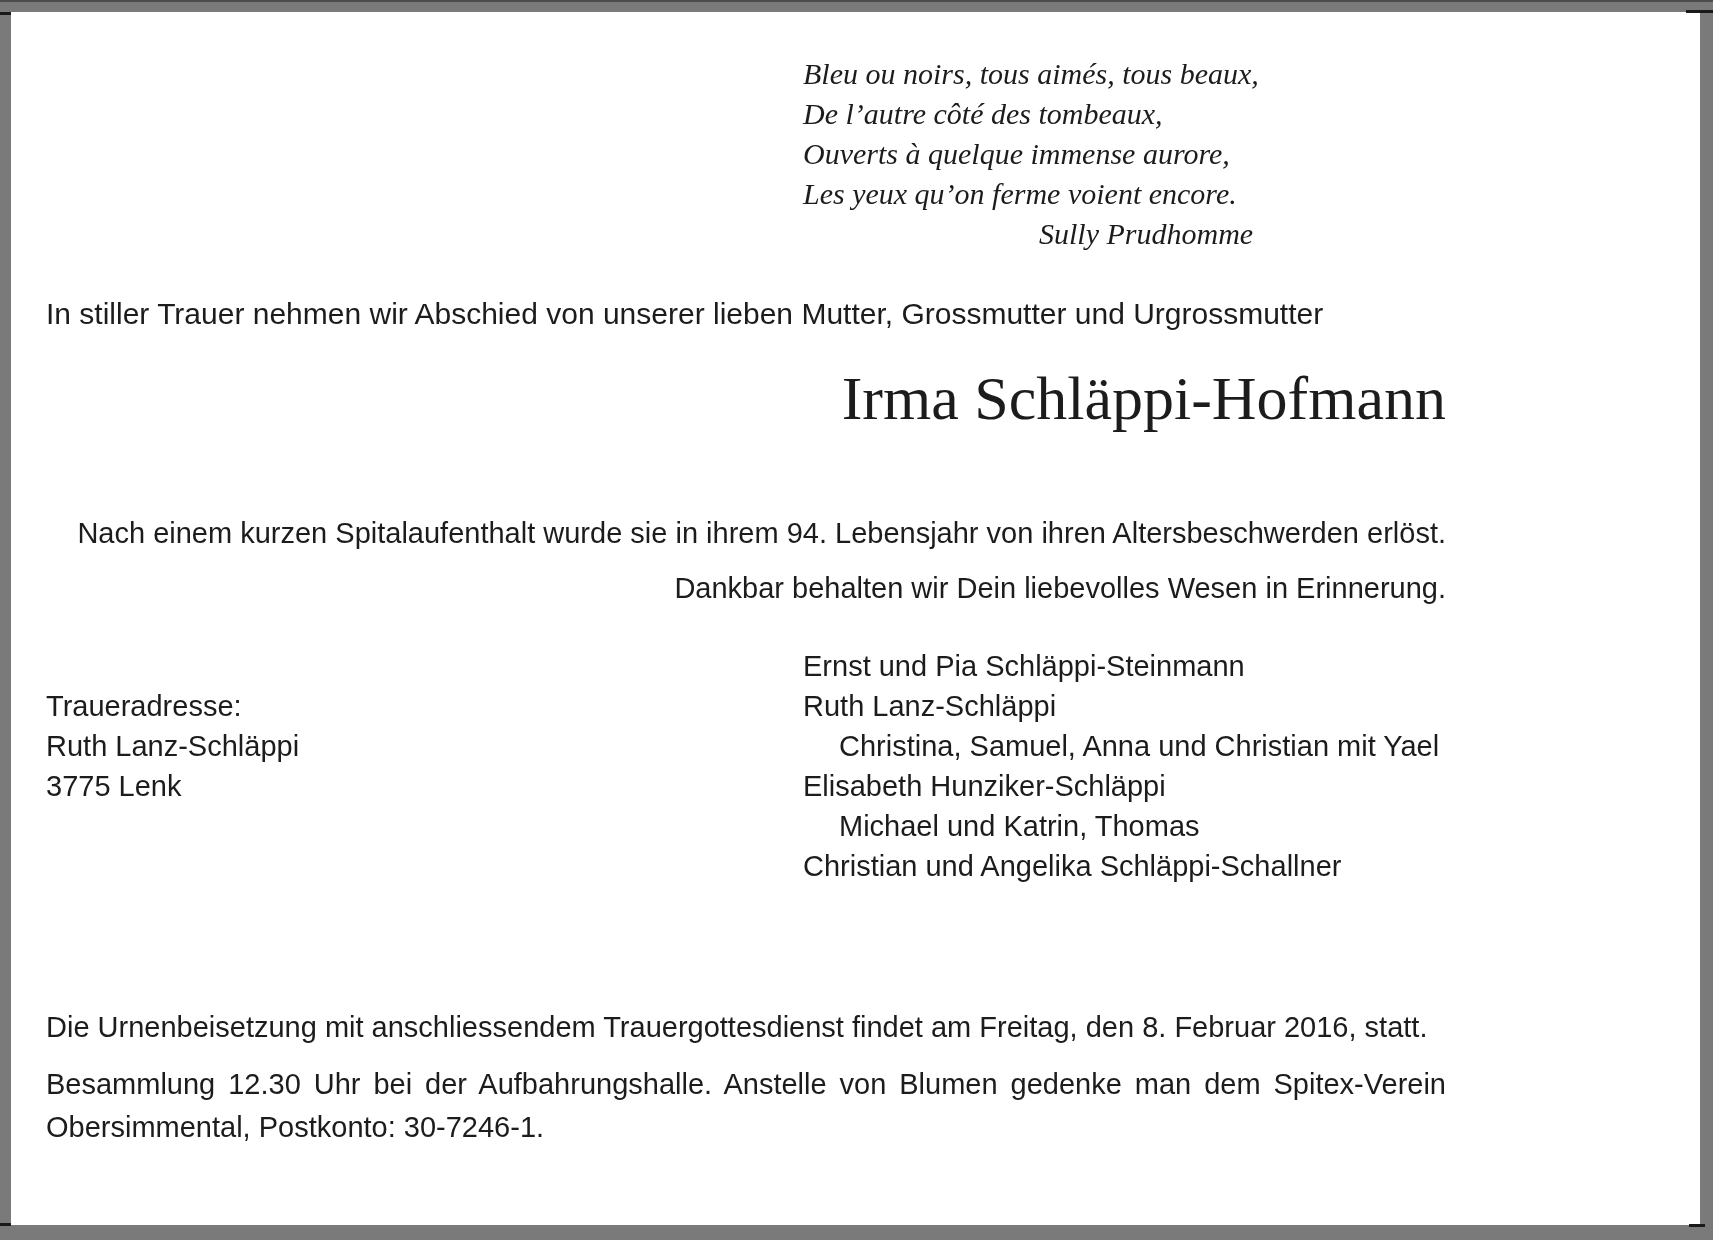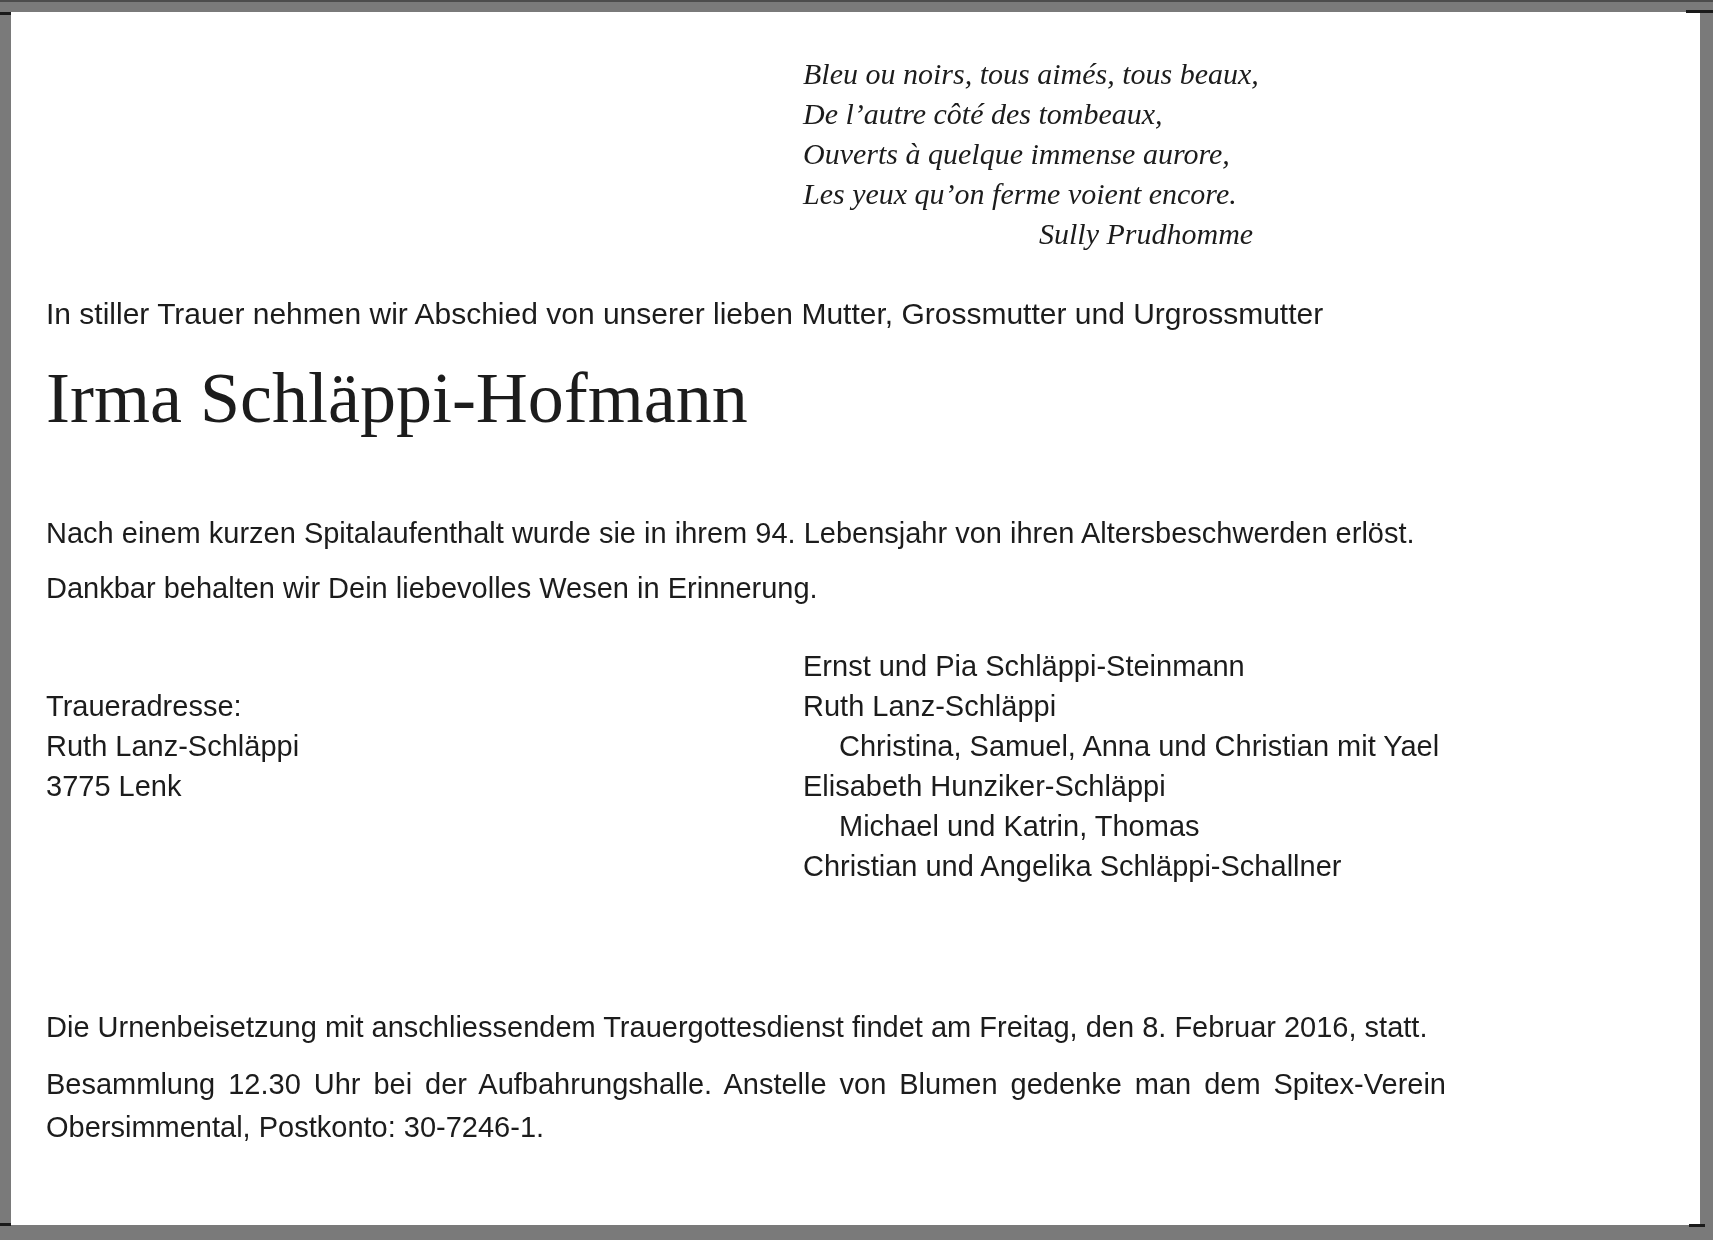--- a/index.html
+++ b/index.html
@@ -39,39 +39,40 @@
 
   .intro {
     margin-top:40px;
     font-size:30px;
     line-height:40px;
     white-space:nowrap;
   }
 
   .deceased-name {
     margin-top:12px;
-    text-align:left;
+    text-align:right;
     font-family:"Liberation Serif", serif;
     font-weight:400;
-    font-size:72px;
+    font-size:62px;
     line-height:104px;
     white-space:nowrap;
   }
 
   .life-dates {
     margin-top:10px;
     text-align:center;
     font-size:30px;
     line-height:40px;
   }
 
   .body-par {
     margin-top:56px;
     font-size:29px;
     line-height:55px;
+    text-align:right;
   }
   .body-par div { white-space:nowrap; }
 
   .columns {
     margin-top:30px;
     display:grid;
     grid-template-columns:757px 1fr;
     font-size:29px;
     line-height:40px;
   }

